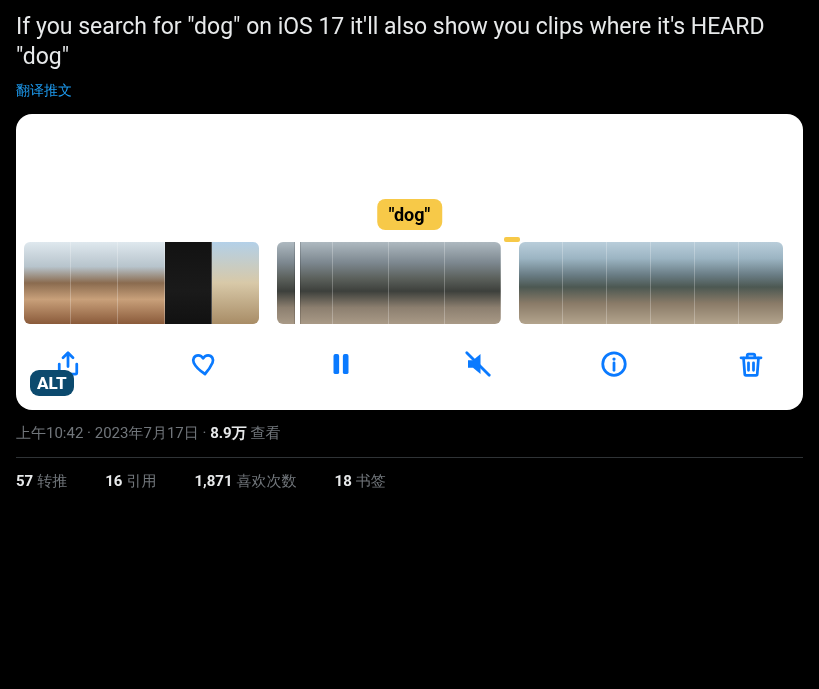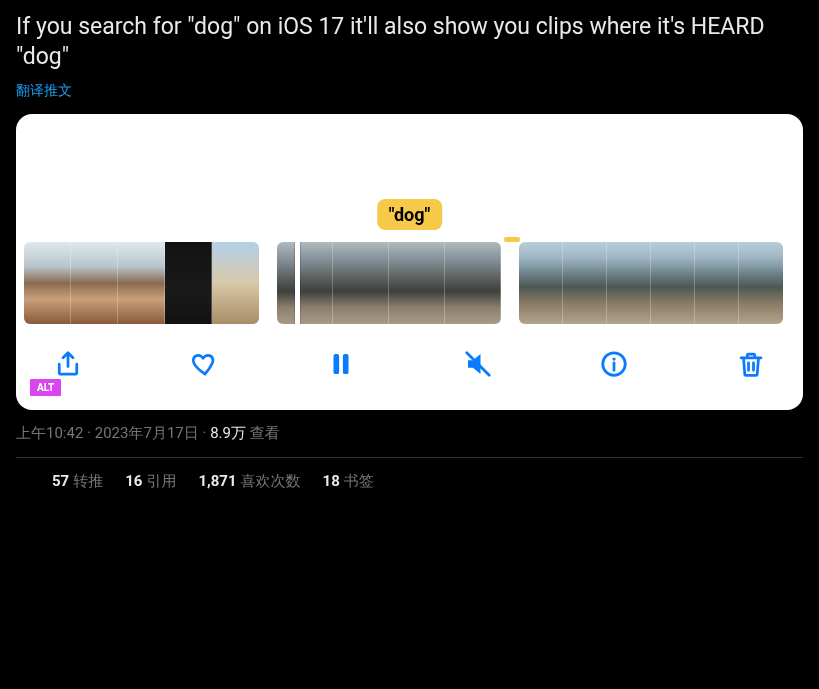--- a/index.html
+++ b/index.html
@@ -163,47 +163,46 @@
     align-items: center;
     justify-content: center;
   }
   .tb-btn svg { width: 30px; height: 30px; }
   .stroke-blue { stroke: #0a7aff; fill: none; stroke-width: 2.2; stroke-linecap: round; stroke-linejoin: round; }
   .fill-blue { fill: #0a7aff; }
   .alt-badge {
     position: absolute;
     left: 14px;
     bottom: 14px;
-    background: #d946ef;
+    background: #0c4a6e;
     color: #fff;
     font-weight: 800;
-    font-size: 10px;
+    font-size: 17px;
     padding: 3px 7px;
-    border-radius: 1px;
+    border-radius: 9px;
   }
   .meta-row {
     color: #71767b;
     font-size: 15px;
     margin-bottom: 14px;
   }
   .meta-row .views-num {
     color: #e7e9ea;
-    font-weight: 400;
+    font-weight: 700;
   }
   .divider {
     height: 1px;
     background: #2f3336;
     margin-bottom: 14px;
   }
   .stats-row {
     display: flex;
-    gap: 22px;
+    gap: 38px;
     font-size: 15px;
     color: #71767b;
-    margin-left: 36px;
   }
   .stats-row .num {
     color: #e7e9ea;
     font-weight: 700;
     margin-right: 4px;
   }
 </style>
 </head>
 <body>
 

